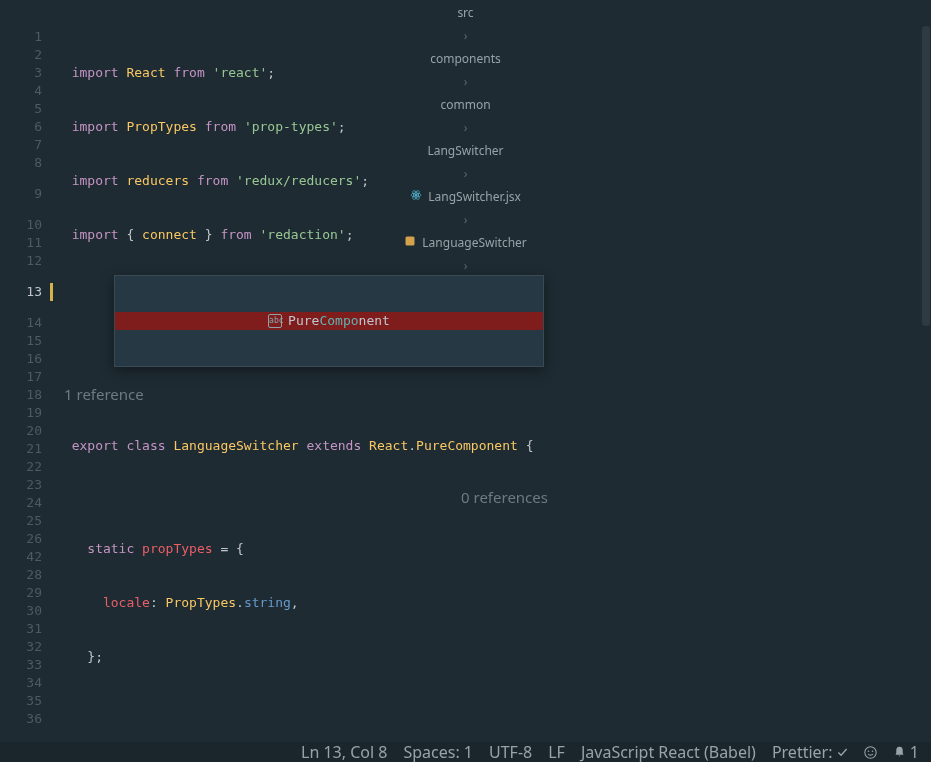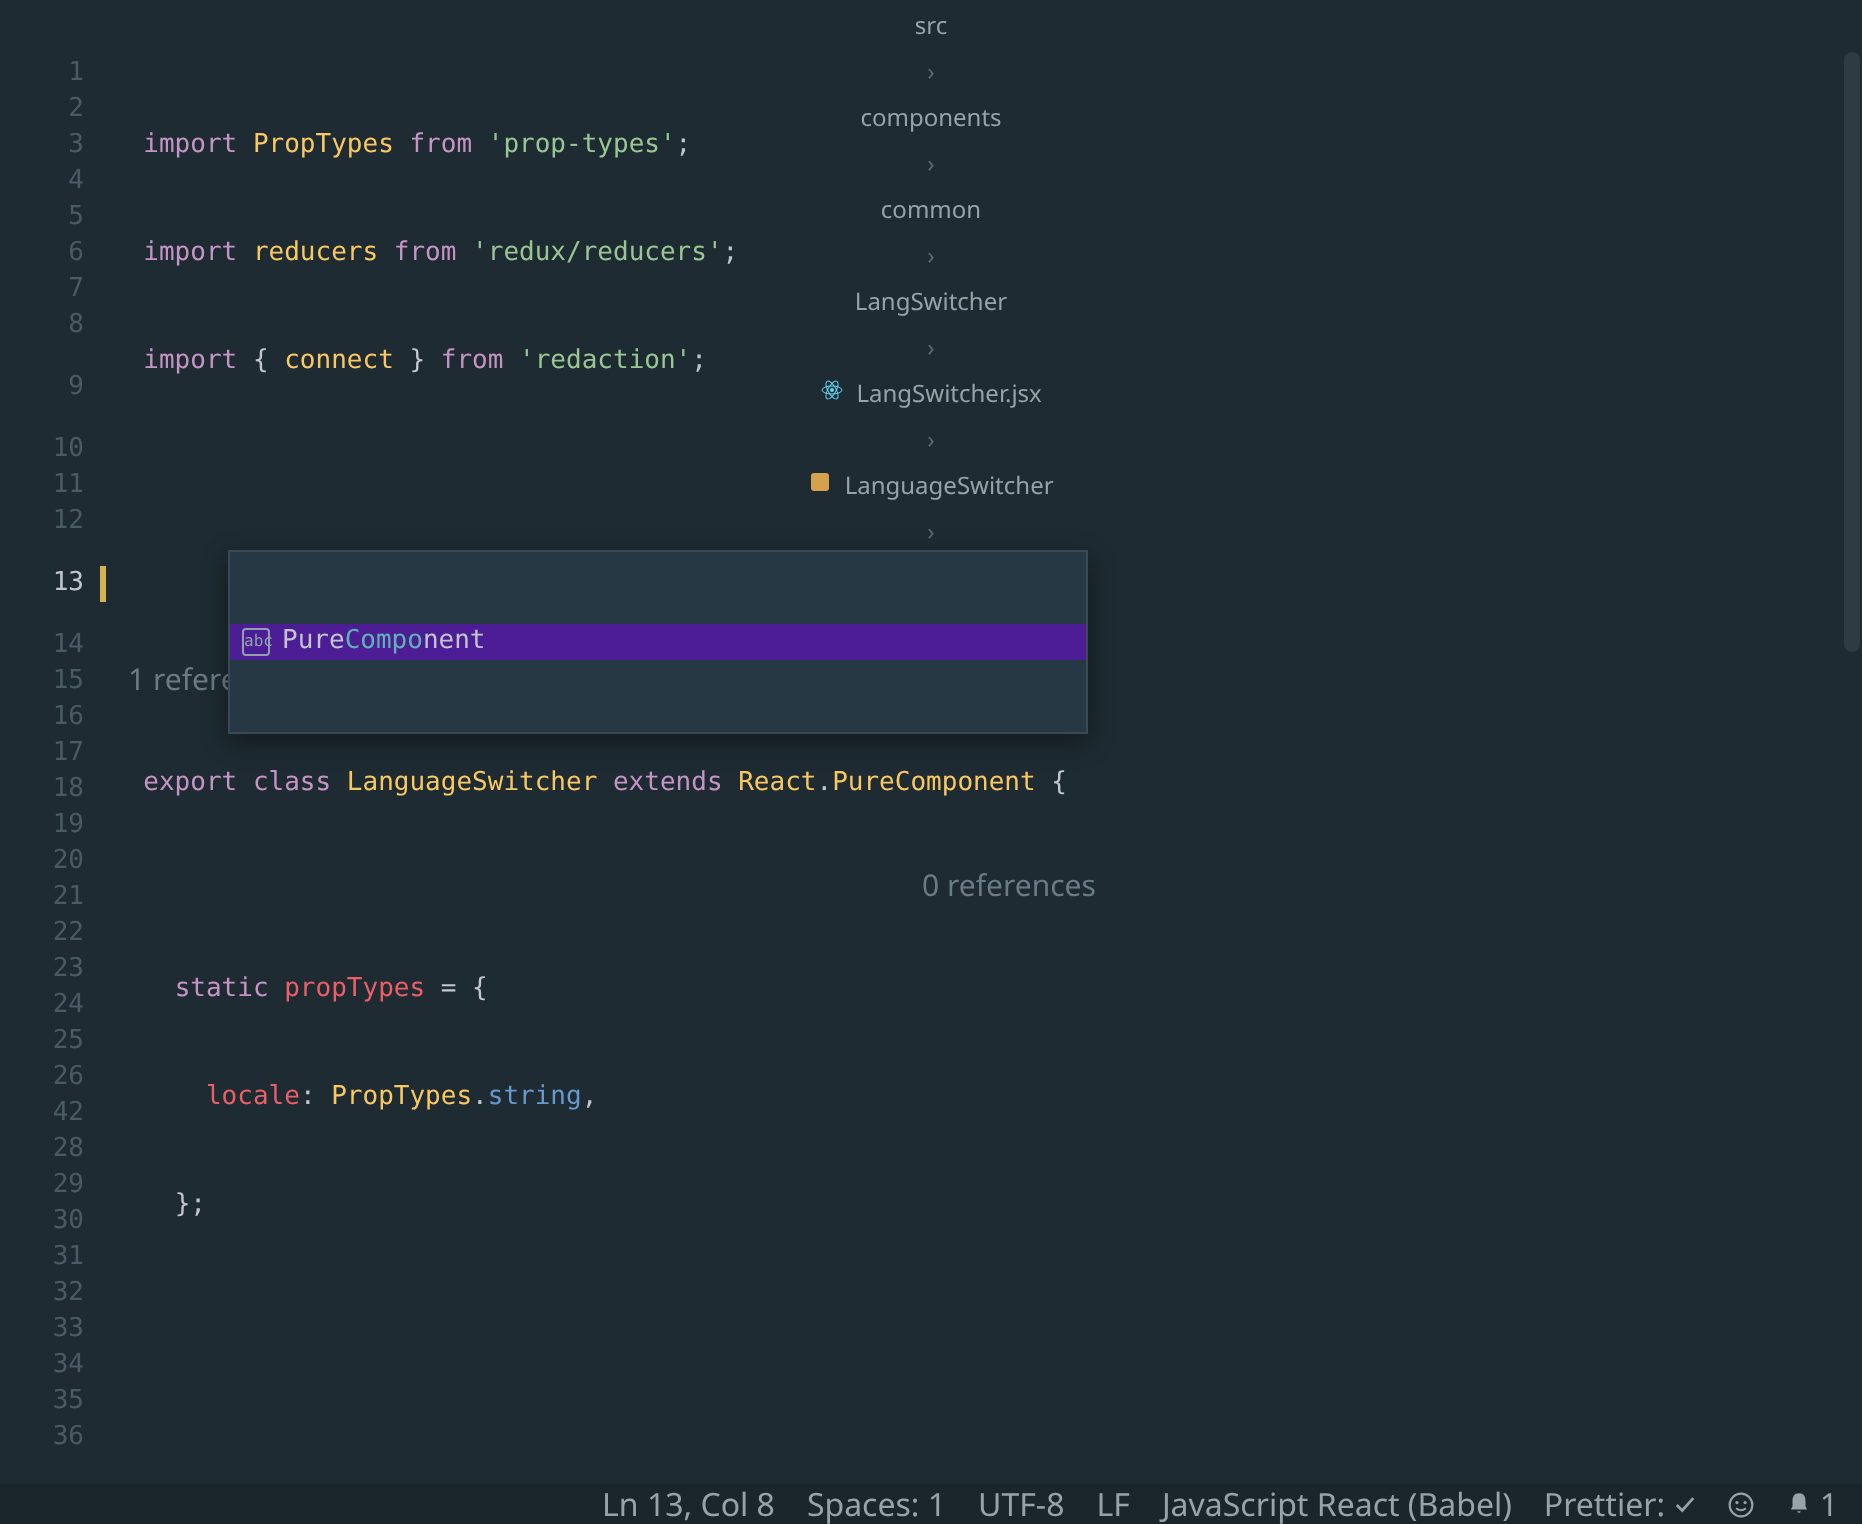--- a/index.html
+++ b/index.html
@@ -93,21 +93,22 @@
   background: #263843;
   border: 1px solid #3a4a54;
   box-shadow: 0 4px 12px rgba(0,0,0,0.4);
   z-index: 10;
 }
 .ac-row {
   display: flex;
   align-items: center;
   padding: 1px 6px;
   height: 18px;
-  background: #4c1d95;
+  background: #7f1d1d;
+  justify-content: center;
 }
 .ac-icon {
   width: 14px;
   height: 14px;
   border: 1px solid #8fa1aa;
   border-radius: 2px;
   margin-right: 6px;
   font-size: 8px;
   text-align: center;
   line-height: 12px;
@@ -228,20 +229,21 @@
       <div class="ln">30</div>
       <div class="ln">31</div>
       <div class="ln">32</div>
       <div class="ln">33</div>
     <div class="ln">34</div>
       <div class="ln">35</div>
       <div class="ln">36</div>
   </div>
 
   <div class="code">
+    <div class="line">  <span class="t-kw">import</span> <span class="t-cls">React</span> <span class="t-kw">from</span> <span class="t-str">'react'</span>;</div>
     <div class="line">  <span class="t-kw">import</span> <span class="t-cls">PropTypes</span> <span class="t-kw">from</span> <span class="t-str">'prop-types'</span>;</div>
     <div class="line">  <span class="t-kw">import</span> <span class="t-cls">reducers</span> <span class="t-kw">from</span> <span class="t-str">'redux/reducers'</span>;</div>
     <div class="line">  <span class="t-kw">import</span> <span class="t-pun">{ </span><span class="t-cls">connect</span><span class="t-pun"> }</span> <span class="t-kw">from</span> <span class="t-str">'redaction'</span>;</div>
     <div class="line"></div>
     <div class="line"></div>
     <div class="codelens">1 reference</div>
     <div class="line">  <span class="t-kw">export</span> <span class="t-kw">class</span> <span class="t-cls">LanguageSwitcher</span> <span class="t-kw">extends</span> <span class="t-cls">React</span>.<span class="t-cls">PureComponent</span> <span class="t-pun">{</span></div>
     <div class="codelens l2">0 references</div>
     <div class="line">    <span class="t-kw">static</span> <span class="t-prop">propTypes</span><span class="t-pun"> = {</span></div>
     <div class="line">      <span class="t-prop">locale</span><span class="t-pun">: </span><span class="t-cls">PropTypes</span><span class="t-pun">.</span><span class="t-fn">string</span><span class="t-pun">,</span></div>

